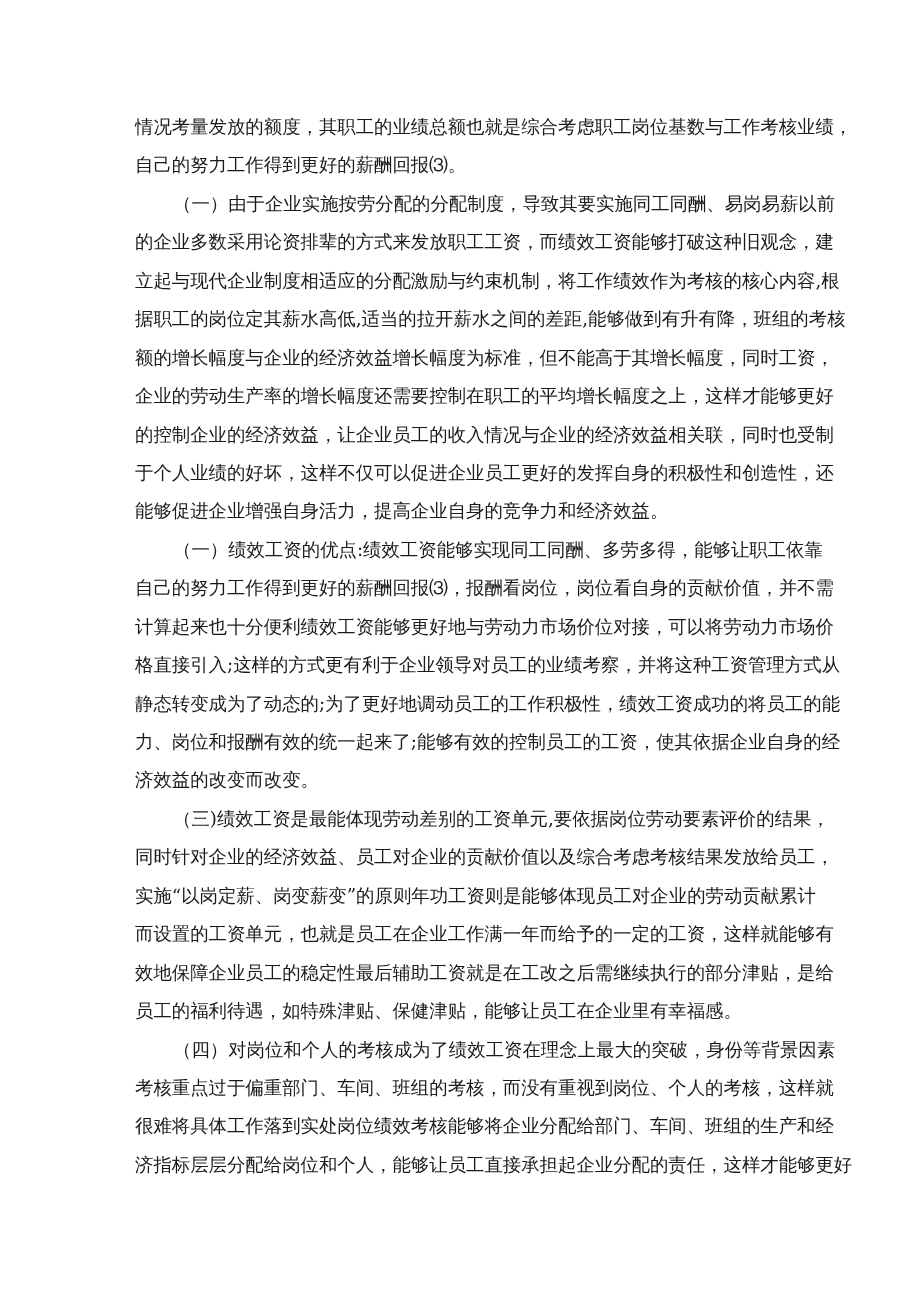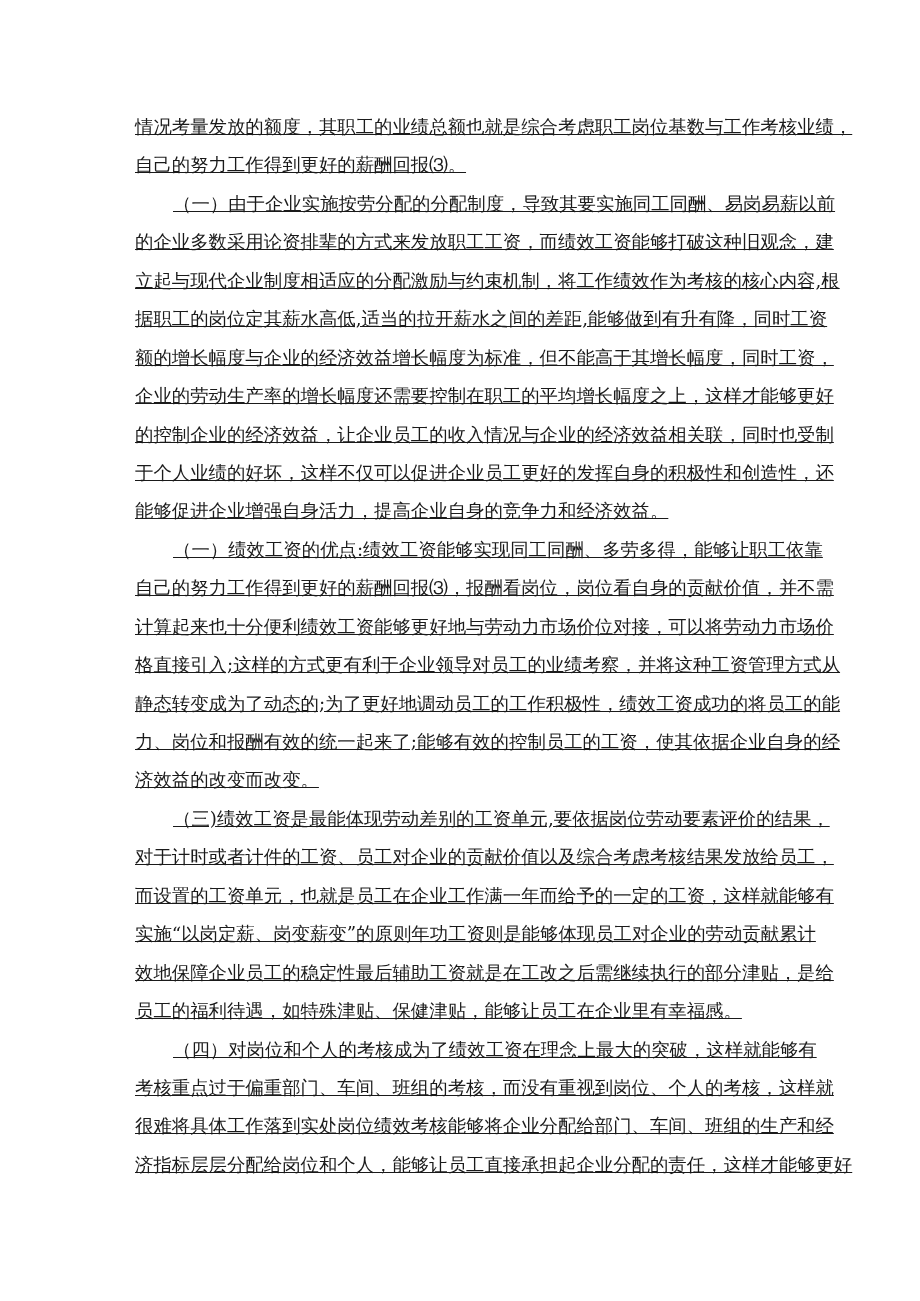--- a/index.html
+++ b/index.html
@@ -17,21 +17,20 @@
       position: absolute;
       left: 135px;
       top: 114px;
       width: 665px;
       font-family: "DejaVu Serif", "Liberation Serif", serif;
       font-size: 18.4px;
       color: #1a1a1a;
     }
     .para {
       margin: 0;
-      text-decoration: underline;
     }
     .line {
       display: block;
       height: 38.45px;
       line-height: 26px;
       white-space: nowrap;
       text-align: justify;
       text-align-last: justify;
       letter-spacing: 0px;
     }
@@ -49,47 +48,47 @@
 
   <div class="para">
     <span class="line">情况考量发放的额度，其职工的业绩总额也就是综合考虑职工岗位基数与工作考核业绩，</span>
     <span class="line last">自己的努力工作得到更好的薪酬回报⑶。</span>
   </div>
 
   <div class="para">
     <span class="line indent">（一）由于企业实施按劳分配的分配制度，导致其要实施同工同酬、易岗易薪以前</span>
     <span class="line">的企业多数采用论资排辈的方式来发放职工工资，而绩效工资能够打破这种旧观念，建</span>
     <span class="line">立起与现代企业制度相适应的分配激励与约束机制，将工作绩效作为考核的核心内容,根</span>
-    <span class="line">据职工的岗位定其薪水高低,适当的拉开薪水之间的差距,能够做到有升有降，同时工资</span>
+    <span class="line">据职工的岗位定其薪水高低,适当的拉开薪水之间的差距,能够做到有升有降，班组的考核</span>
     <span class="line">额的增长幅度与企业的经济效益增长幅度为标准，但不能高于其增长幅度，同时工资，</span>
     <span class="line">企业的劳动生产率的增长幅度还需要控制在职工的平均增长幅度之上，这样才能够更好</span>
     <span class="line">的控制企业的经济效益，让企业员工的收入情况与企业的经济效益相关联，同时也受制</span>
     <span class="line">于个人业绩的好坏，这样不仅可以促进企业员工更好的发挥自身的积极性和创造性，还</span>
     <span class="line last">能够促进企业增强自身活力，提高企业自身的竞争力和经济效益。</span>
   </div>
 
   <div class="para">
     <span class="line indent">（一）绩效工资的优点:绩效工资能够实现同工同酬、多劳多得，能够让职工依靠</span>
     <span class="line">自己的努力工作得到更好的薪酬回报⑶，报酬看岗位，岗位看自身的贡献价值，并不需</span>
     <span class="line">计算起来也十分便利绩效工资能够更好地与劳动力市场价位对接，可以将劳动力市场价</span>
     <span class="line">格直接引入;这样的方式更有利于企业领导对员工的业绩考察，并将这种工资管理方式从</span>
     <span class="line">静态转变成为了动态的;为了更好地调动员工的工作积极性，绩效工资成功的将员工的能</span>
     <span class="line">力、岗位和报酬有效的统一起来了;能够有效的控制员工的工资，使其依据企业自身的经</span>
     <span class="line last">济效益的改变而改变。</span>
   </div>
 
   <div class="para">
     <span class="line indent">（三)绩效工资是最能体现劳动差别的工资单元,要依据岗位劳动要素评价的结果，</span>
-    <span class="line">对于计时或者计件的工资、员工对企业的贡献价值以及综合考虑考核结果发放给员工，</span>
+    <span class="line">同时针对企业的经济效益、员工对企业的贡献价值以及综合考虑考核结果发放给员工，</span>
+    <span class="line">实施“以岗定薪、岗变薪变”的原则年功工资则是能够体现员工对企业的劳动贡献累计</span>
     <span class="line">而设置的工资单元，也就是员工在企业工作满一年而给予的一定的工资，这样就能够有</span>
-    <span class="line">实施“以岗定薪、岗变薪变”的原则年功工资则是能够体现员工对企业的劳动贡献累计</span>
     <span class="line">效地保障企业员工的稳定性最后辅助工资就是在工改之后需继续执行的部分津贴，是给</span>
     <span class="line last">员工的福利待遇，如特殊津贴、保健津贴，能够让员工在企业里有幸福感。</span>
   </div>
 
   <div class="para">
-    <span class="line indent">（四）对岗位和个人的考核成为了绩效工资在理念上最大的突破，这样就能够有</span>
+    <span class="line indent">（四）对岗位和个人的考核成为了绩效工资在理念上最大的突破，身份等背景因素</span>
     <span class="line">考核重点过于偏重部门、车间、班组的考核，而没有重视到岗位、个人的考核，这样就</span>
     <span class="line">很难将具体工作落到实处岗位绩效考核能够将企业分配给部门、车间、班组的生产和经</span>
     <span class="line">济指标层层分配给岗位和个人，能够让员工直接承担起企业分配的责任，这样才能够更好</span>
   </div>
 
 </div>
 
 </body></html>

